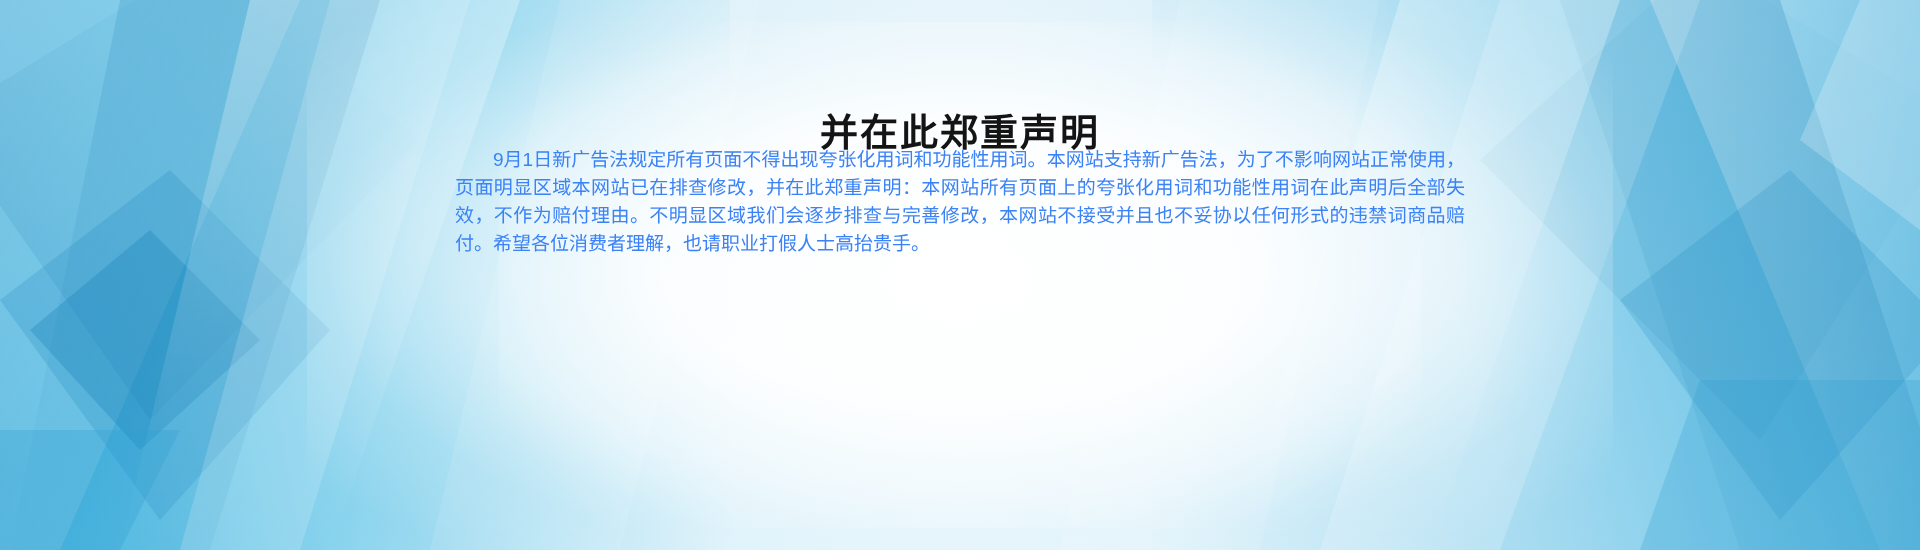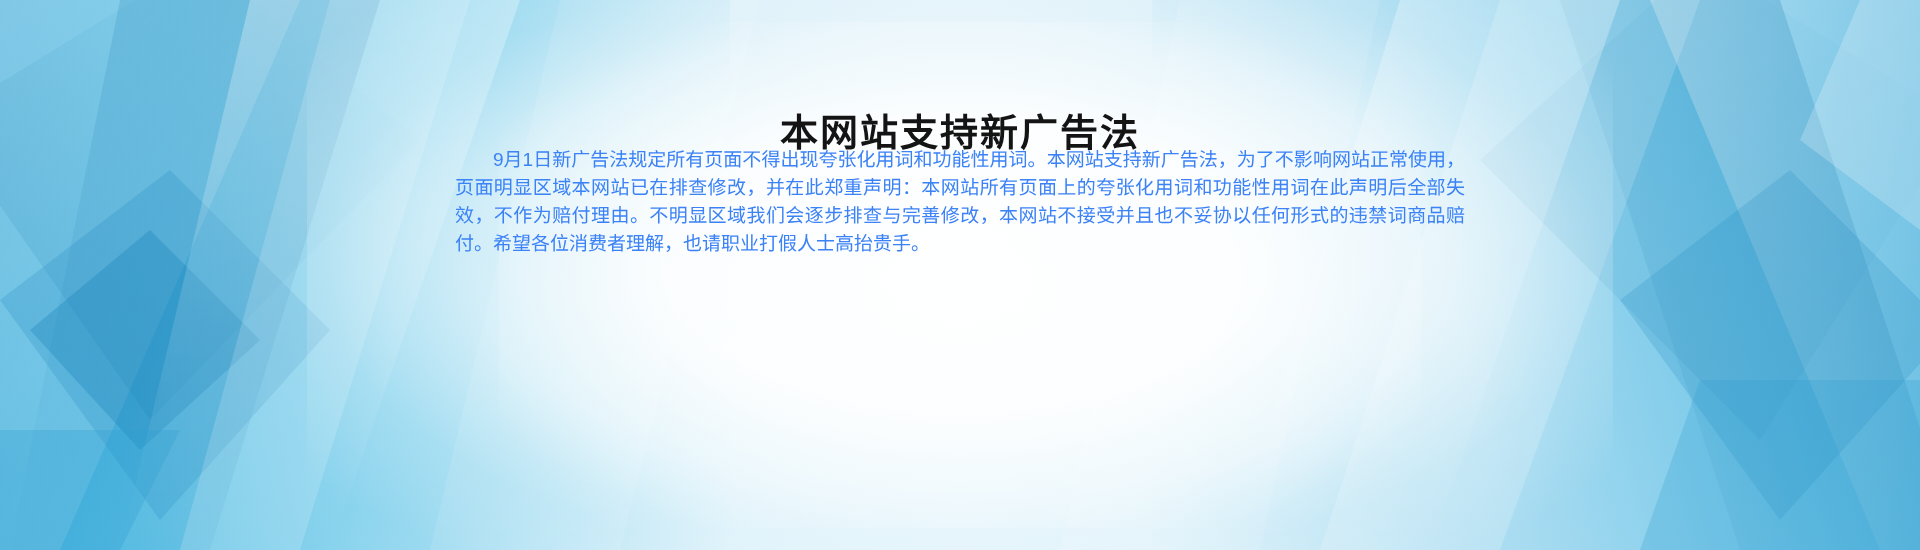--- a/index.html
+++ b/index.html
@@ -155,20 +155,20 @@
     <polygon points="1860,0 1960,0 1960,260 1800,140" fill="#ffffff" opacity="0.22"></polygon>
 
     <polygon points="560,0 760,0 620,550 430,550" fill="#ffffff" opacity="0.10"></polygon>
     <polygon points="1180,0 1380,0 1260,550 1060,550" fill="#ffffff" opacity="0.10"></polygon>
   </svg>
 
   <div class="wash"></div>
   <div class="wash2"></div>
 
   <div class="content">
-    <h1 class="title">本网站支持新广告法</h1>
+    <h1 class="title">并在此郑重声明</h1>
 
     <div class="body-text">
       <p class="para indent">9月1日新广告法规定所有页面不得出现夸张化用词和功能性用词。本网站支持新广告法，为了不影响网站正常使用，页面明显区域本网站已在排查修改，并在此郑重声明：本网站所有页面上的夸张化用词和功能性用词在此声明后全部失效，不作为赔付理由。不明显区域我们会逐步排查与完善修改，本网站不接受并且也不妥协以任何形式的违禁词商品赔付。希望各位消费者理解，也请职业打假人士高抬贵手。</p>
     </div>
   </div>
 
 </div>
 
 </body></html>

